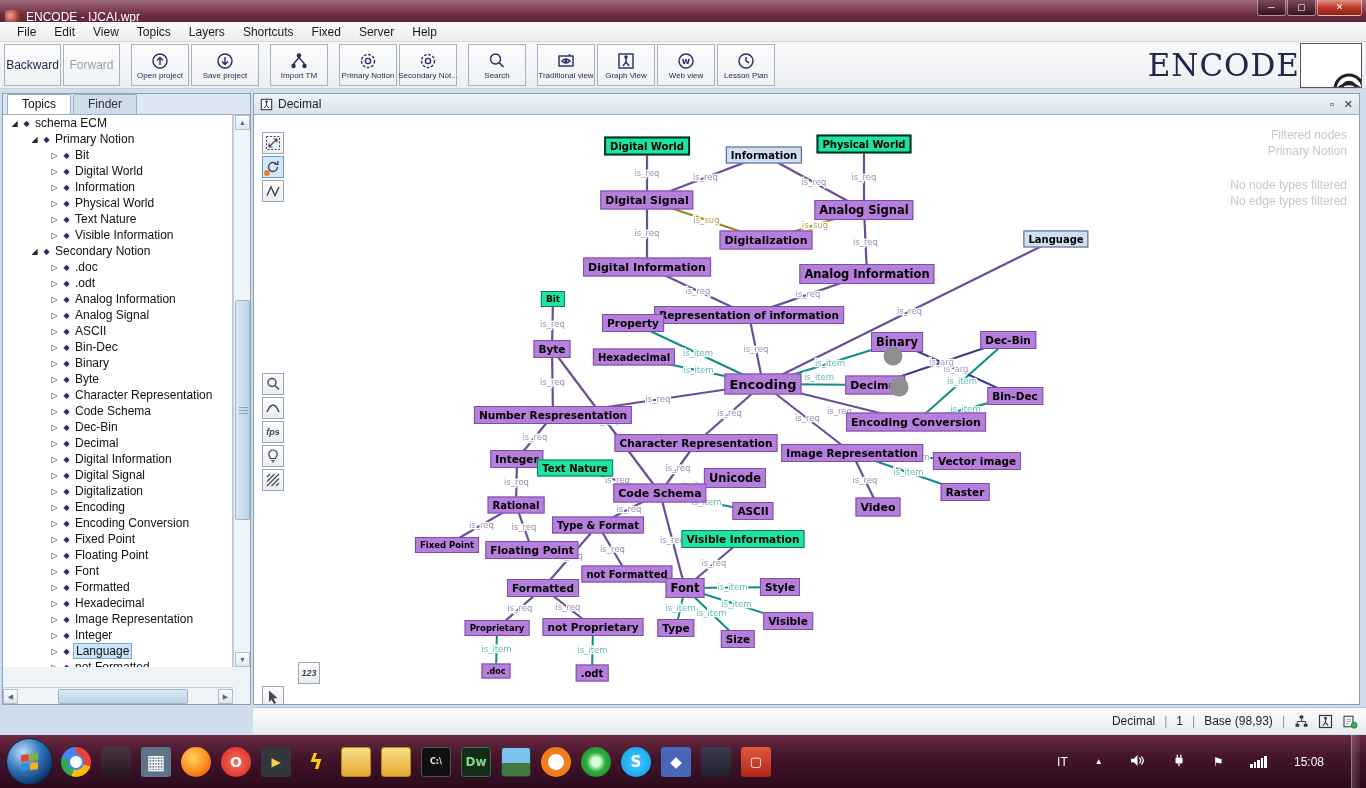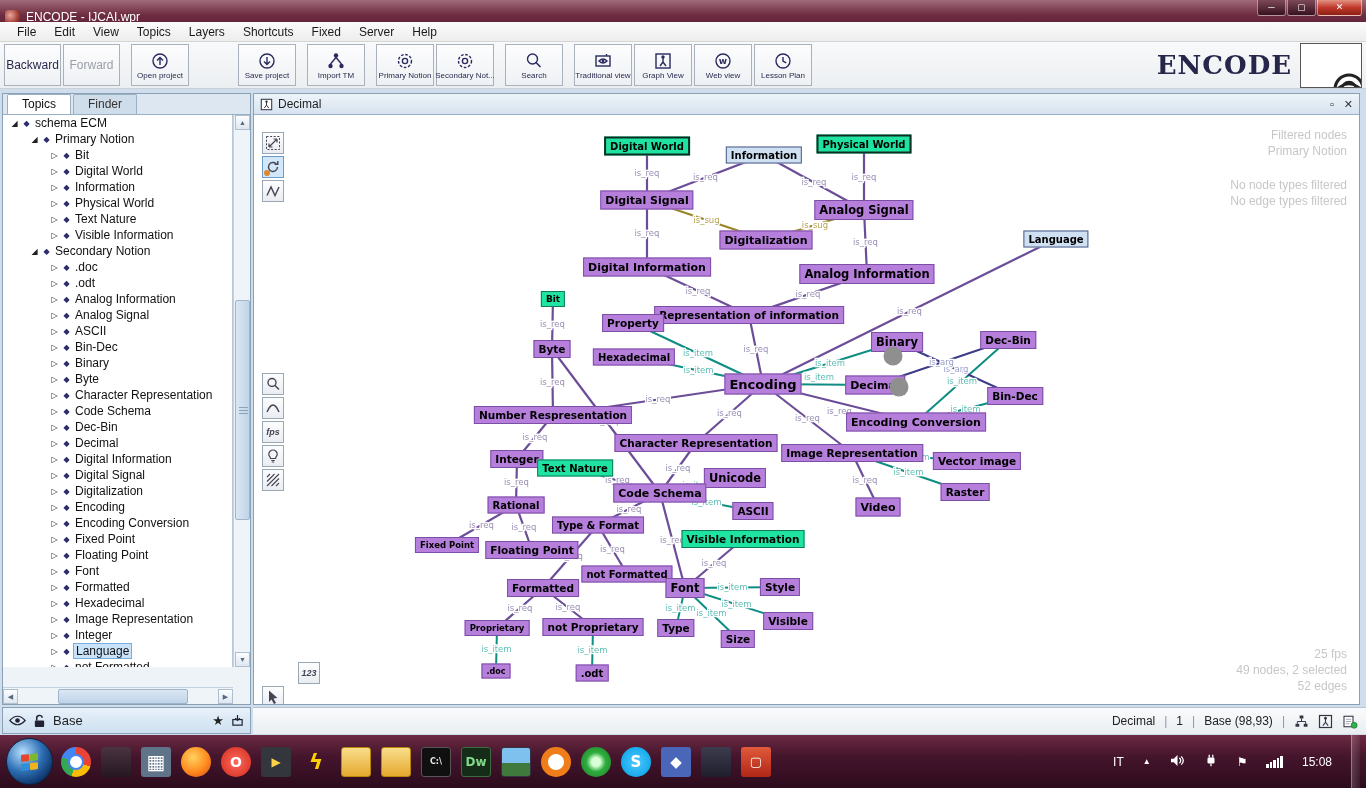--- a/index.html
+++ b/index.html
@@ -30,22 +30,22 @@
     background:linear-gradient(#f8f9fa,#eceff2); border-bottom:1px solid #c8d0d8;
     display:flex; align-items:center; padding:0 4px; }
   .tbtn { height:42px; border:1px solid #a9b2bc; background:linear-gradient(#fdfdfe,#eef1f4);
     display:flex; flex-direction:column; align-items:center; justify-content:center;
     font-size:8px; color:#2a2a4e; margin-right:2px; padding:1px 3px; white-space:nowrap; }
   .tbtn .ticon { height:20px; display:flex; align-items:center; justify-content:center; }
   .tbtn.textonly { font-size:12px; width:57px; }
   .tbtn.disabled { color:#9aa0a8; }
   .tb-gap { width:9px; }
   #logo-area { margin-left:auto; display:flex; align-items:center; }
-  #logo-text { font-family:"DejaVu Serif", serif; font-weight:bold; font-size:26px;
-    color:#26264a; letter-spacing:1px; margin-right:8px; }
+  #logo-text { font-family:"DejaVu Serif", serif; font-weight:normal; font-size:31px;
+    color:#26264a; letter-spacing:1px; }
   #logo-box { width:62px; height:45px; background:#fff; border:1px solid #555;
     position:relative; overflow:hidden; }
   #logo-box svg { position:absolute; right:-8px; bottom:-14px; }
 
   
   #left-panel { position:absolute; left:2px; top:93px; width:249px; height:612px;
     background:#eef3f8; border:1px solid #8aa0b5; }
   #side-tabs { height:21px; display:flex; background:#dde7f1; border-bottom:1px solid #9ab0c4;
     padding-left:4px; }
   .side-tab { font-size:12px; padding:2px 14px 0; border:1px solid #9ab0c4; border-bottom:none;
@@ -145,21 +145,21 @@
   .tb-folder { background:linear-gradient(#f9dd8a,#e5a92f); border:1px solid #b8860b; }
   .tb-cmd { background:#101010; border:1px solid #555; color:#e8e8e8; font-size:8px; }
   .tb-dw { background:#152d18; border:1px solid #3c6b40; color:#82d98a; font-size:12px; }
   .tb-photo { background:linear-gradient(#7ec0ee 55%,#3f7a3c 55%); border:1px solid #334; }
   .tb-orangecircle { border-radius:50%; background:radial-gradient(#fff 35%, #ef7d1a 40%); }
   .tb-greencircle { border-radius:50%; background:radial-gradient(#d8ffd8 20%, #2fae3e 45%, #1c7a28); }
   .tb-skype { border-radius:50%; background:radial-gradient(#4fc8ff,#009ee5); font-size:15px; }
   .tb-cube { background:#4a66b8; font-size:15px; }
   .tb-darkapp2 { background:linear-gradient(#3c3c4e,#1e1e2c); }
   .tb-redapp { background:linear-gradient(#e05a3a,#b02718); font-size:13px; }
-  #tray { margin-left:auto; display:flex; align-items:center; gap:19px; color:#fff;
+  #tray { margin-left:auto; display:flex; align-items:center; gap:27px; color:#fff;
     font-size:12px; padding-right:6px; height:100%; }
   .bars { display:flex; align-items:flex-end; gap:1px; }
   .bars i { width:2.5px; background:#fff; display:block; }
   #show-desktop { width:9px; height:100%; background:linear-gradient(90deg,rgba(255,255,255,.18),rgba(255,255,255,.05));
     border-left:1px solid rgba(255,255,255,.4); }
 </style>
 </head>
 <body>
 
 <div id="desktop">
@@ -193,21 +193,21 @@
     <span id="tb-buttons" style="display:flex">
         <div class="tbtn" style="width: 58px;">
           <span class="ticon">
             <svg width="20" height="20" viewBox="0 0 20 20">
               <circle cx="10" cy="10" r="7" fill="none" stroke="#2a2a5e" stroke-width="1.4"></circle>
               <path d="M10 14 V7 M7 9.5 L10 6.5 l3 3" fill="none" stroke="#2a2a5e" stroke-width="1.4"></path>
             </svg>
           </span>
           <span>Open project</span>
         </div>
-        <div class="tbtn" style="width: 58px; margin-left: 47px;">
+        <div class="tbtn" style="width: 68px;">
           <span class="ticon">
             <svg width="20" height="20" viewBox="0 0 20 20">
               <circle cx="10" cy="10" r="7" fill="none" stroke="#2a2a5e" stroke-width="1.4"></circle>
               <path d="M10 6 v7 M7 10.5 L10 13.5 l3 -3" fill="none" stroke="#2a2a5e" stroke-width="1.4"></path>
             </svg>
           </span>
           <span>Save project</span>
         </div>
         <span class="tb-gap"></span>
         <div class="tbtn" style="width: 58px;">
@@ -494,42 +494,20 @@
       </div>
       <div class="arr" style="bottom:0">▼</div>
     </div>
     <div class="hscroll">
       <div class="arr" style="left:0">◀</div>
       <div class="thumb" style="left:55px;width:130px"></div>
       <div class="arr" style="right:0">▶</div>
     </div>
   </div>
 
-  <div id="layer-bar">
-    <span class="sp">
-      <svg width="17" height="11" viewBox="0 0 20 12">
-          <path d="M1 6 Q10 -4 19 6 Q10 16 1 6 Z" fill="none" stroke="#223" stroke-width="1.4"></path>
-          <circle cx="10" cy="6" r="2.7" fill="#223"></circle>
-        </svg>
-    </span>
-    <span class="sp">
-      <svg width="13" height="14" viewBox="0 0 14 15">
-          <rect x="2" y="7" width="10" height="7" rx="1" fill="#223"></rect>
-          <path d="M4 7 V5 a3 3 0 0 1 6 -1" fill="none" stroke="#223" stroke-width="1.6"></path>
-        </svg>
-    </span>
-    <span>Base</span>
-    <span id="layer-star">★</span>
-    <span class="sp" style="margin:0 0 0 7px">
-      <svg width="13" height="13" viewBox="0 0 14 14">
-          <rect x="2" y="6" width="10" height="6" fill="none" stroke="#223" stroke-width="1.3"></rect>
-          <path d="M7 1 v6 M4.5 4.5 L7 7 l2.5 -2.5" fill="none" stroke="#223" stroke-width="1.3"></path>
-        </svg>
-    </span>
-  </div>
 
   <div id="canvas-panel">
     <div id="canvas-tabbar">
       <svg width="13" height="13" viewBox="0 0 20 20">
           <rect x="2" y="2" width="16" height="16" fill="#fff" stroke="#334" stroke-width="1.6"></rect>
           <path d="M10 6 v5 M10 11 l-3.5 4.5 M10 11 l3.5 4.5" stroke="#334" stroke-width="1.5" fill="none"></path>
           <circle cx="10" cy="5.5" r="1.8" fill="#334"></circle>
         </svg>
       <span class="ct-title">Decimal</span>
       <div id="ct-btns">
@@ -694,25 +672,20 @@
           <div class="handle" style="left: 645px; top: 272px;"></div>
         </div>
       <div class="ovl" style="right:12px; top:12px" id="ovl-top">
           <div>Filtered nodes</div>
           <div>Primary Notion</div>
         </div>
       <div class="ovl" style="right:12px; top:62px" id="ovl-filters">
           <div>No node types filtered</div>
           <div>No edge types filtered</div>
         </div>
-      <div class="ovl" style="right:12px; bottom:10px" id="ovl-stats">
-          <div>25 fps</div>
-          <div>49 nodes, 2 selected</div>
-          <div>52 edges</div>
-        </div>
       <div id="mini-toolbar">
           <div class="mini-btn" style="top: 17px;">
             <svg width="16" height="16" viewBox="0 0 16 16">
               <rect x="1.5" y="1.5" width="13" height="13" fill="none" stroke="#445" stroke-width="1" stroke-dasharray="2 1.6"></rect>
               <path d="M4 12 L12 4 M4 12 v-3.5 M4 12 h3.5 M12 4 v3.5 M12 4 h-3.5" fill="none" stroke="#445" stroke-width="1.2"></path>
             </svg>
           </div>
           <div class="mini-btn selected" style="top: 41px;">
             <svg width="16" height="16" viewBox="0 0 16 16">
               <path d="M12.5 8 a4.5 4.5 0 1 1 -1.4 -3.3" fill="none" stroke="#445" stroke-width="1.4"></path>

